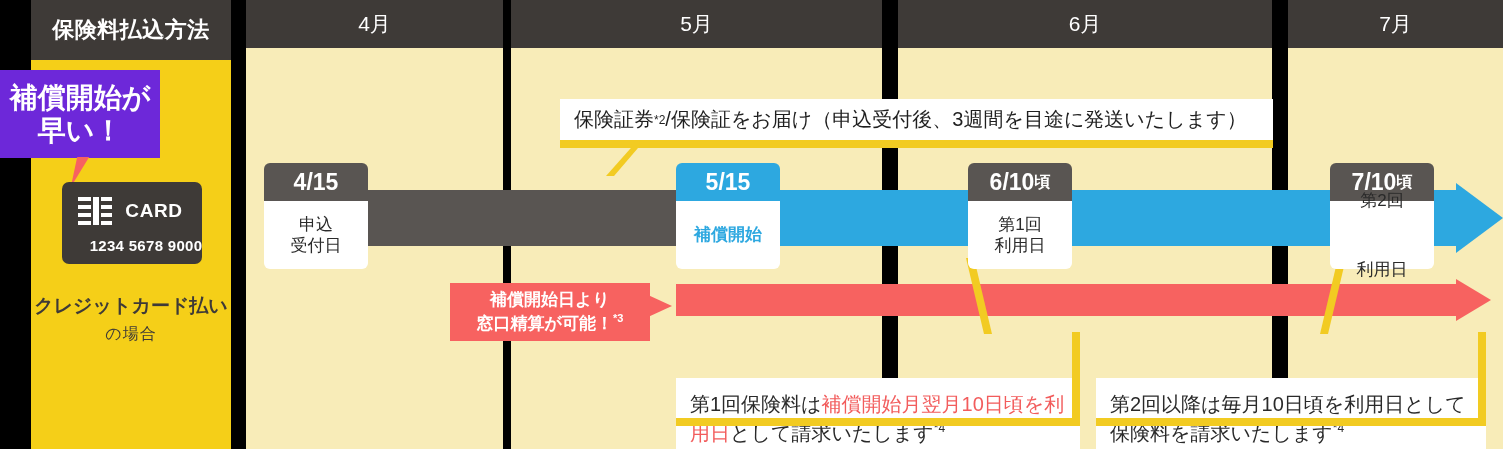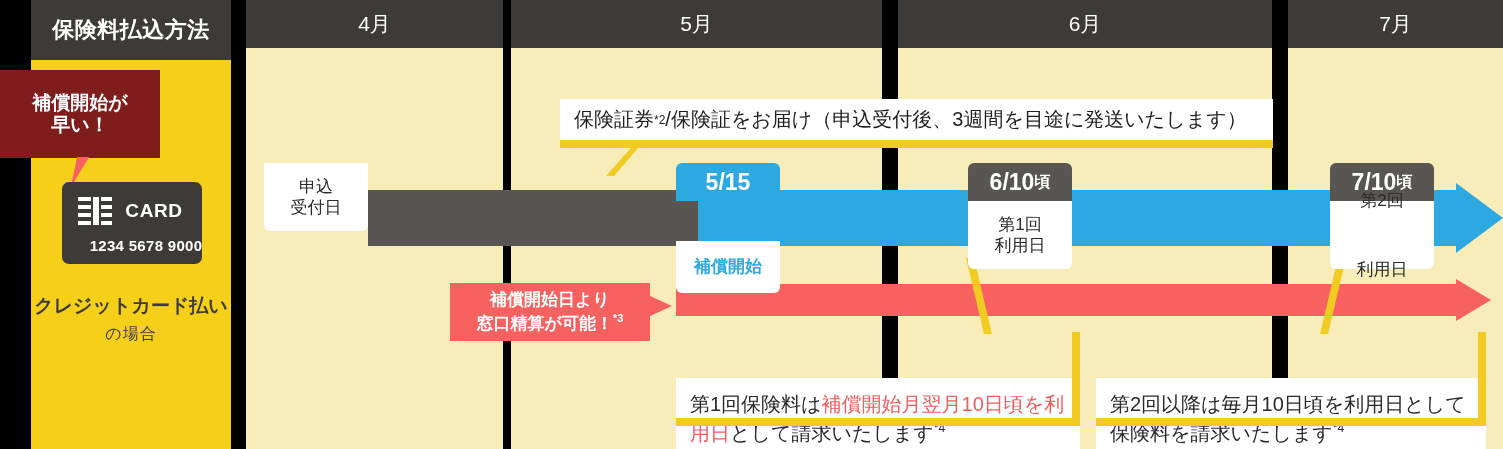--- a/index.html
+++ b/index.html
@@ -21,22 +21,22 @@
 
   
   #left-panel{left:31px;top:0;width:200px;height:449px;background:#f5cf18;}
   #left-header{
     left:31px;top:0;width:200px;height:60px;
     background:#3e3a37;color:#ffffff;
     font-size:22px;font-weight:bold;letter-spacing:.5px;
   }
   #bubble{
     left:0;top:70px;width:160px;height:88px;
-    background:#7f1d1d;color:#fff;
-    font-size:19px;font-weight:bold;line-height:1.18;
+    background:#6d28d9;color:#fff;
+    font-size:28px;font-weight:bold;line-height:1.18;
     text-align:left;
     flex-direction:column;
   }
   #bubble-tail{
     left:74px;top:157px;width:0;height:0;
     border-left:12px solid #f76260;
     border-right:12px solid transparent;
     border-bottom:30px solid transparent;
     transform:skewX(-12deg);
   }
@@ -256,32 +256,36 @@
   <div class="abs" id="red-arrow"></div>
   <div class="abs" id="red-label">窓口精算</div>
 
   <div class="abs ctr" id="red-callout">
     <span>補償開始日より</span>
     <span><span>窓口精算が可能！</span><sup>*3</sup></span>
   </div>
   <div class="abs" id="red-callout-tail"></div>
 
   <div class="abs marker mk-dark" style="left:264px;top:163px;">
+    <div class="mk-top">
+        <span>4/15</span>
+        <span class="approx"></span>
+      </div>
     <div class="mk-body" style="height:68px;">
       <span>申込</span>
       <span>受付日</span>
     </div>
   </div>
 
   <div class="abs marker mk-blue" style="left:676px;top:163px;">
     <div class="mk-top">
         <span>5/15</span>
         <span class="approx"></span>
       </div>
-    <div class="mk-body" style="height:52px;margin-top:40px;">
+    <div class="mk-body" style="height:68px;">
       <span>補償開始</span>
     </div>
   </div>
 
   <div class="abs marker mk-dark" style="left:940px;top:163px;padding-left:28px;">
     <div class="mk-top">
         <span>6/10</span>
         <span class="approx">頃</span>
       </div>
     <div class="mk-body" style="height:68px;">

